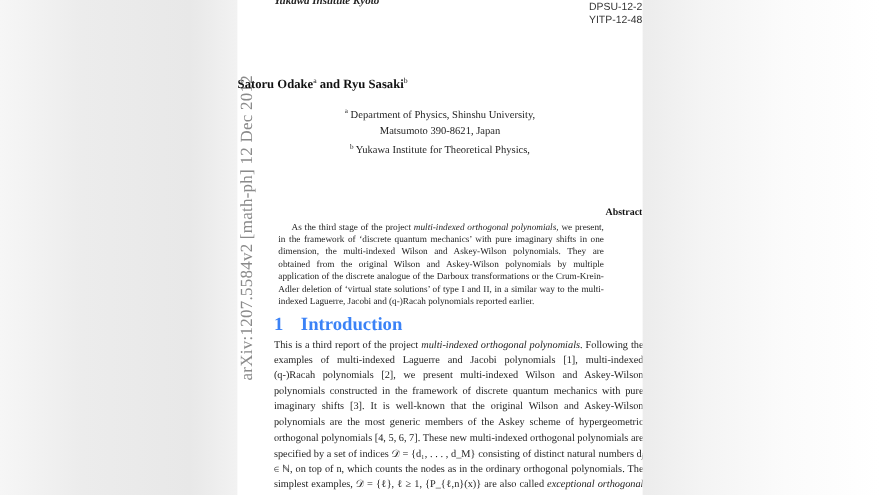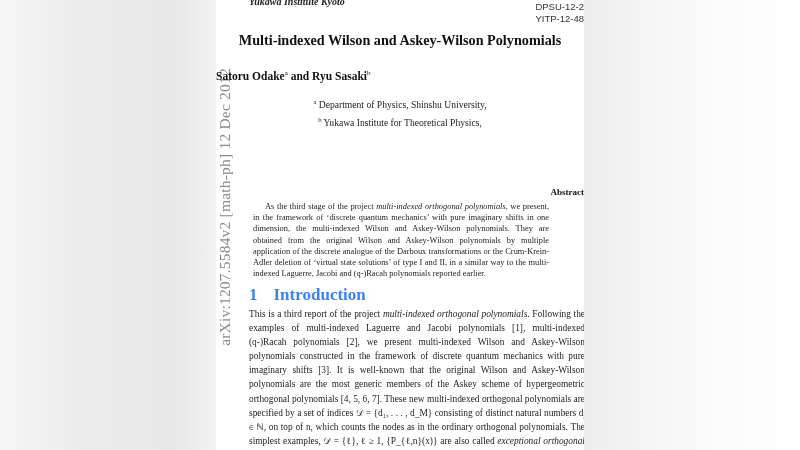--- a/index.html
+++ b/index.html
@@ -86,28 +86,28 @@
     <span>arXiv:1207.5584v2  [math-ph]  12 Dec 2012</span>
   </div>
 
   <div class="inst">Yukawa Institute Kyoto</div>
 
   <div class="report">
     <div>DPSU-12-2</div>
     <div>YITP-12-48</div>
   </div>
 
-  <div class="title">Multi-indexed Wilson and Askey-Wilson Polynomials</div>
 
   <div class="authors">
     <span>Satoru Odake</span><sup>a</sup><span> and </span><span>Ryu Sasaki</span><sup>b</sup>
   </div>
 
   <div class="affil">
     <div><sup>a</sup><span> Department of Physics, Shinshu University,</span></div>
+    <div>Matsumoto 390-8621, Japan</div>
     <div><sup>b</sup><span> Yukawa Institute for Theoretical Physics,</span></div>
   </div>
 
   <div class="abs-head">Abstract</div>
 
   <div class="abstract"><span>As the third stage of the project </span><em>multi-indexed orthogonal polynomials</em><span>, we present, in the framework of ‘discrete quantum mechanics’ with pure imaginary shifts in one dimension, the multi-indexed Wilson and Askey-Wilson polynomials. They are obtained from the original Wilson and Askey-Wilson polynomials by multiple application of the discrete analogue of the Darboux transformations or the Crum-Krein-Adler deletion of ‘virtual state solutions’ of type I and II, in a similar way to the multi-indexed Laguerre, Jacobi and (q-)Racah polynomials reported earlier.</span></div>
 
   <div class="sec-head">
     <span class="num">1</span><span>Introduction</span>
   </div>

